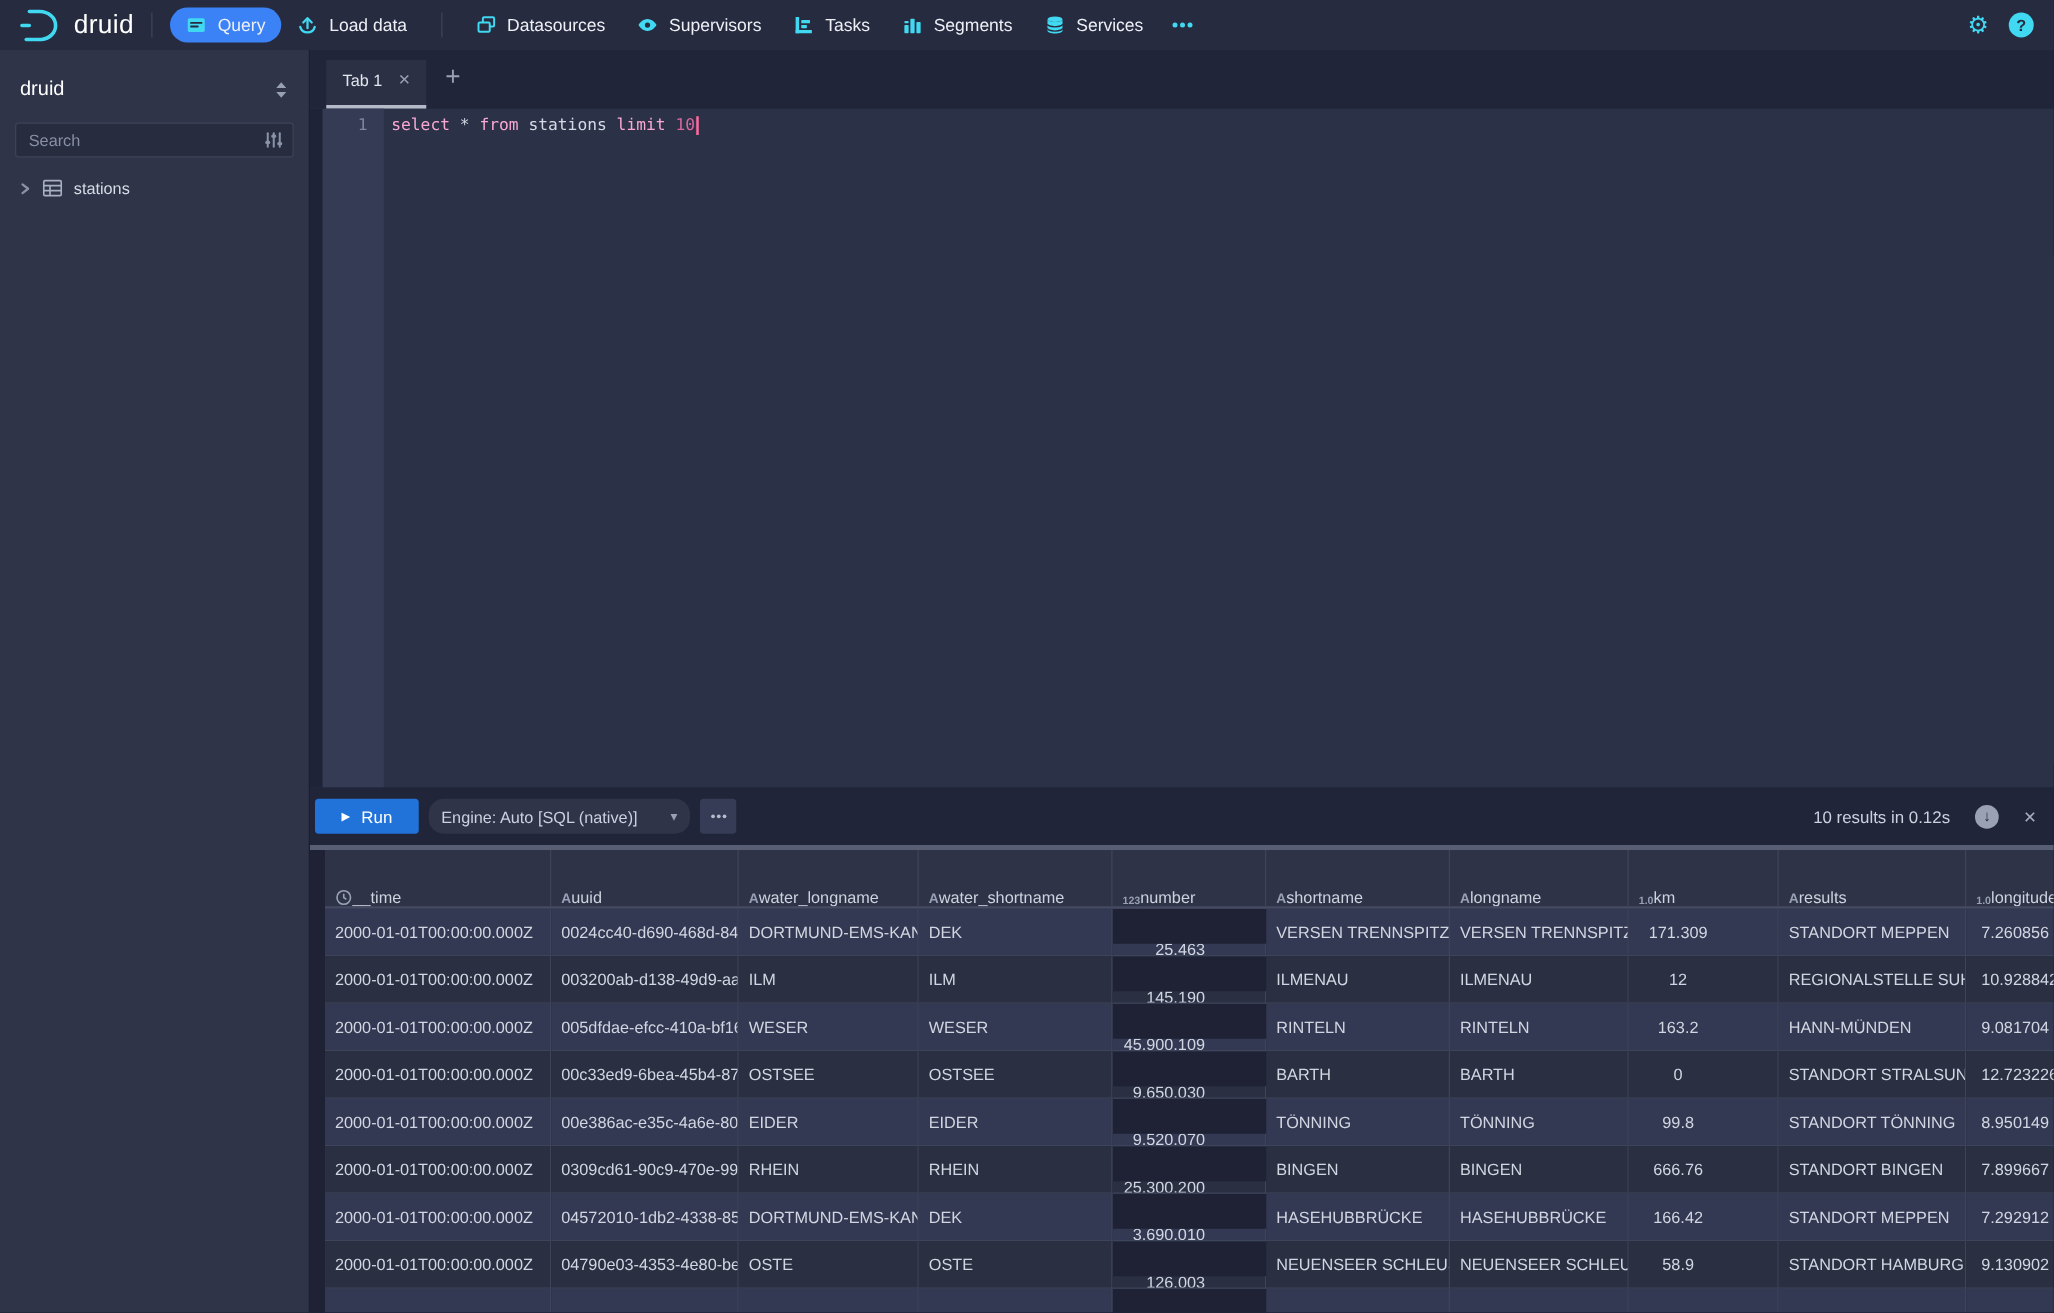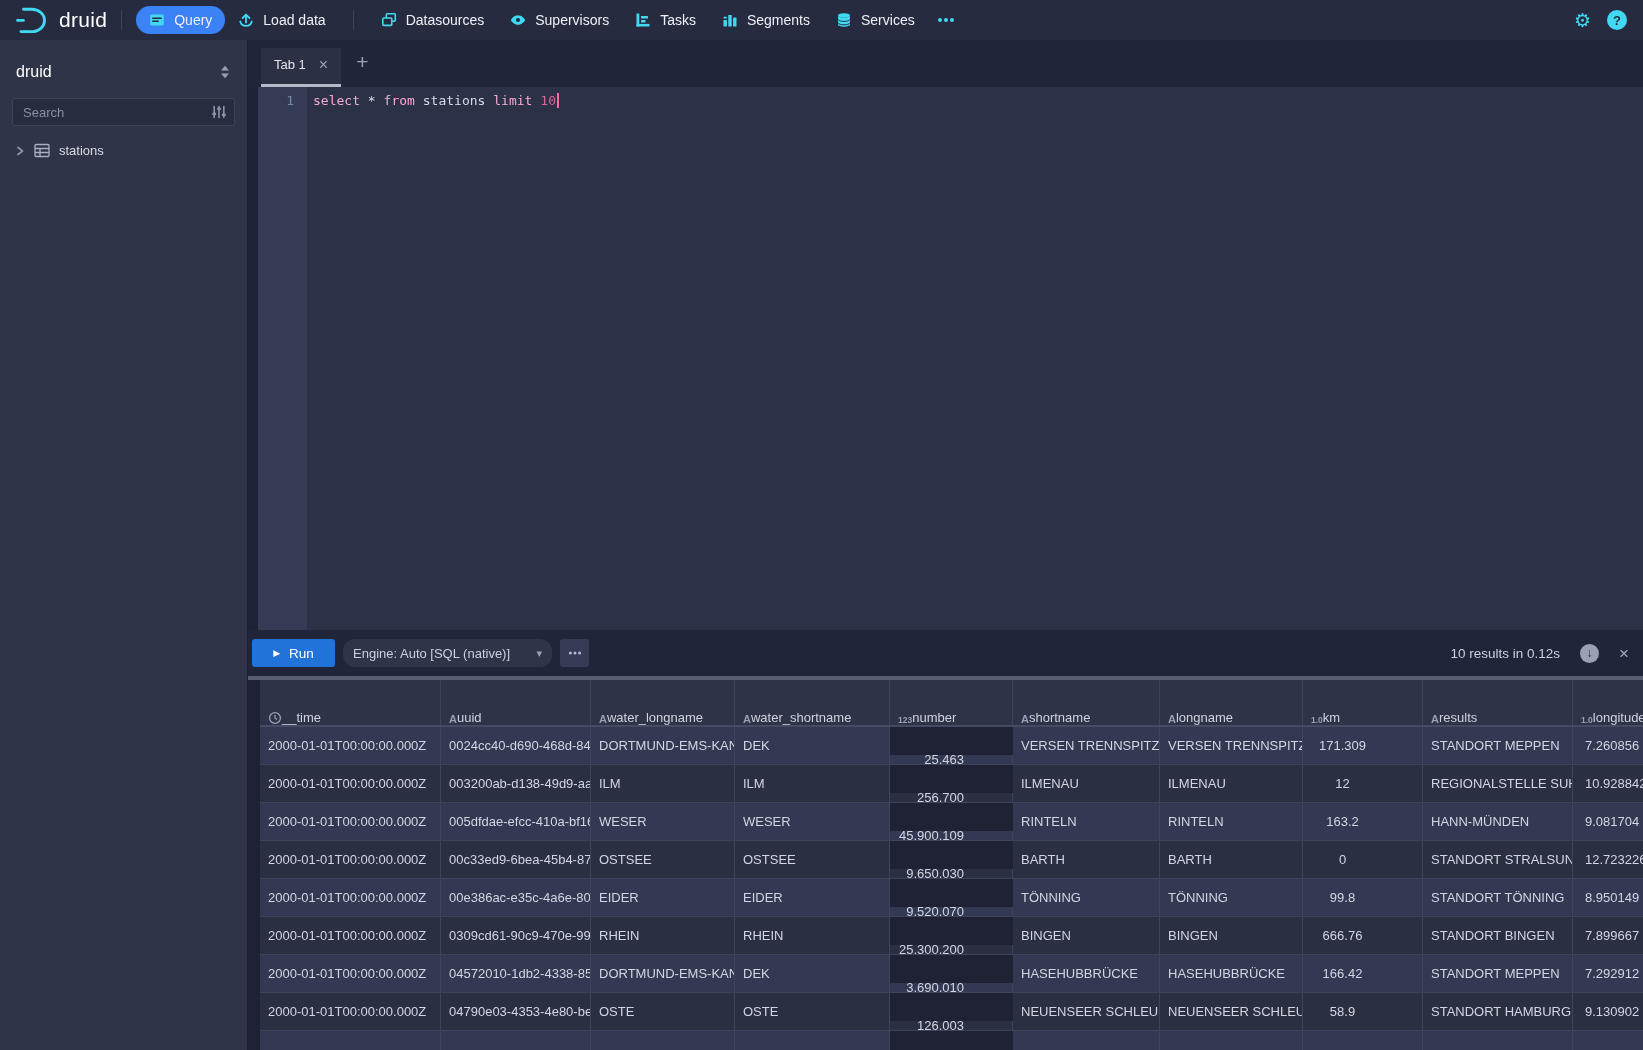--- a/index.html
+++ b/index.html
@@ -356,21 +356,21 @@
             <div class="td " style="width: 143px;">VERSEN TRENNSPITZE</div>
             <div class="td a-center" style="width: 120px;">171.309</div>
             <div class="td " style="width: 150px;">STANDORT MEPPEN</div>
             <div class="td a-lng" style="width: 150px;">7.260856</div>
           </div>
           <div class="tr even">
             <div class="td " style="width: 181px;">2000-01-01T00:00:00.000Z</div>
             <div class="td " style="width: 150px;">003200ab-d138-49d9-aa</div>
             <div class="td " style="width: 144px;">ILM</div>
             <div class="td " style="width: 155px;">ILM</div>
-            <div class="td a-right" style="width: 123px;">256,700</div>
+            <div class="td a-right" style="width: 123px;">145,190</div>
             <div class="td " style="width: 147px;">ILMENAU</div>
             <div class="td " style="width: 143px;">ILMENAU</div>
             <div class="td a-center" style="width: 120px;">12</div>
             <div class="td " style="width: 150px;">REGIONALSTELLE SUHL</div>
             <div class="td a-lng" style="width: 150px;">10.928842</div>
           </div>
           <div class="tr odd">
             <div class="td " style="width: 181px;">2000-01-01T00:00:00.000Z</div>
             <div class="td " style="width: 150px;">005dfdae-efcc-410a-bf16</div>
             <div class="td " style="width: 144px;">WESER</div>

